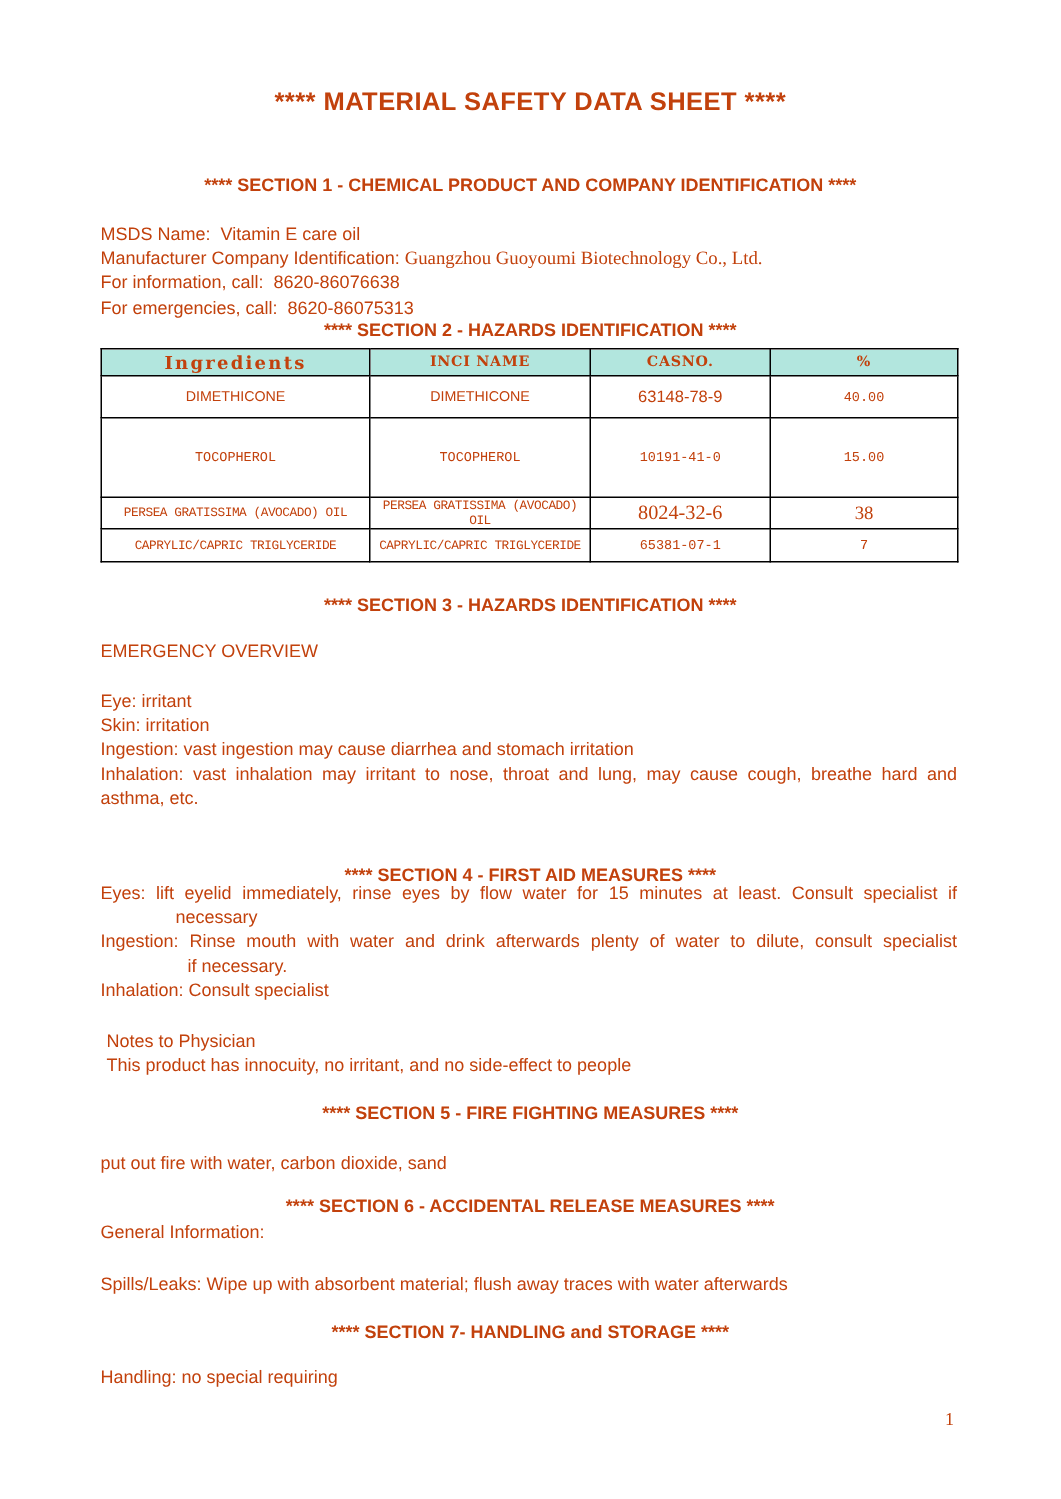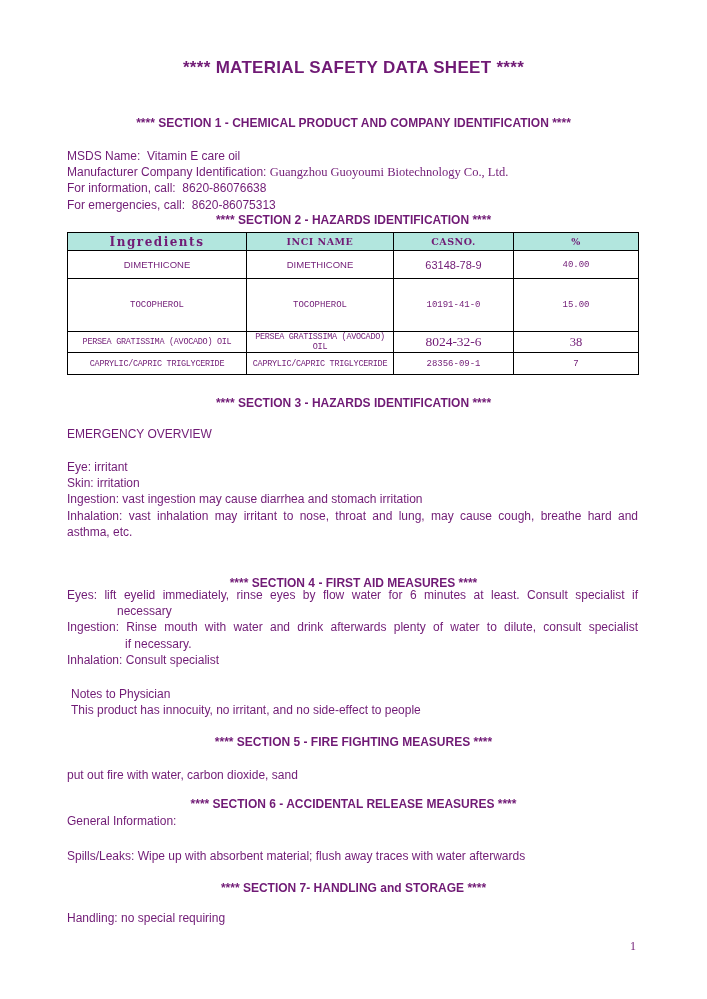--- a/index.html
+++ b/index.html
@@ -2,21 +2,21 @@
 <html><head>
 <meta charset="utf-8">
 <style>
   html, body { margin: 0; padding: 0; background: #ffffff; }
   .page {
     position: relative;
     width: 707px;
     height: 999px;
     background: #ffffff;
     font-family: "Liberation Sans", sans-serif;
-    color: #701a75;
+    color: #c2410c;
     overflow: hidden;
   }
   .line {
     position: absolute;
     font-size: 12px;
     line-height: 15px;
     white-space: pre;
   }
   .center { left: 0; width: 707px; text-align: center; }
   .b { font-weight: bold; }
@@ -108,21 +108,21 @@
     </tr>
     <tr class="r2">
       <td class="c-mono-sm">PERSEA GRATISSIMA (AVOCADO) OIL</td>
       <td class="c-mono-sm">PERSEA GRATISSIMA (AVOCADO) OIL</td>
       <td class="c-serif-lg">8024-32-6</td>
       <td class="c-serif-md">38</td>
     </tr>
     <tr class="r3">
       <td class="c-mono-sm">CAPRYLIC/CAPRIC TRIGLYCERIDE</td>
       <td class="c-mono-sm">CAPRYLIC/CAPRIC TRIGLYCERIDE</td>
-      <td class="c-mono">28356-09-1</td>
+      <td class="c-mono">65381-07-1</td>
       <td class="c-mono">7</td>
     </tr>
   </tbody>
     </table>
 
   <div class="line center b shead" style="top:396px">**** SECTION 3 - HAZARDS IDENTIFICATION ****</div>
 
   <div class="line" style="top:427px; left:67px">EMERGENCY OVERVIEW</div>
 
   <div class="line" style="top:460px; left:67px">Eye: irritant</div>
@@ -130,21 +130,21 @@
   <div class="line" style="top:476px; left:67px">Skin: irritation</div>
 
   <div class="line just" style="top:509px">Inhalation: vast inhalation may irritant to nose, throat and lung, may cause cough, breathe hard and</div>
 
   <div class="line" style="top:492px; left:67px">Ingestion: vast ingestion may cause diarrhea and stomach irritation</div>
 
   <div class="line" style="top:525px; left:67px">asthma, etc.</div>
 
   <div class="line center b shead" style="top:576px">**** SECTION 4 - FIRST AID MEASURES ****</div>
 
-  <div class="line just" style="top:588px">Eyes: lift eyelid immediately, rinse eyes by flow water for 6 minutes at least. Consult specialist if</div>
+  <div class="line just" style="top:588px">Eyes: lift eyelid immediately, rinse eyes by flow water for 15 minutes at least. Consult specialist if</div>
 
   <div class="line" style="top:604px; left:117px">necessary</div>
 
   <div class="line just" style="top:620px">Ingestion: Rinse mouth with water and drink afterwards plenty of water to dilute, consult specialist</div>
 
   <div class="line" style="top:637px; left:125px">if necessary.</div>
 
   <div class="line" style="top:653px; left:67px">Inhalation: Consult specialist</div>
 
   <div class="line" style="top:687px; left:71px">Notes to Physician</div>

